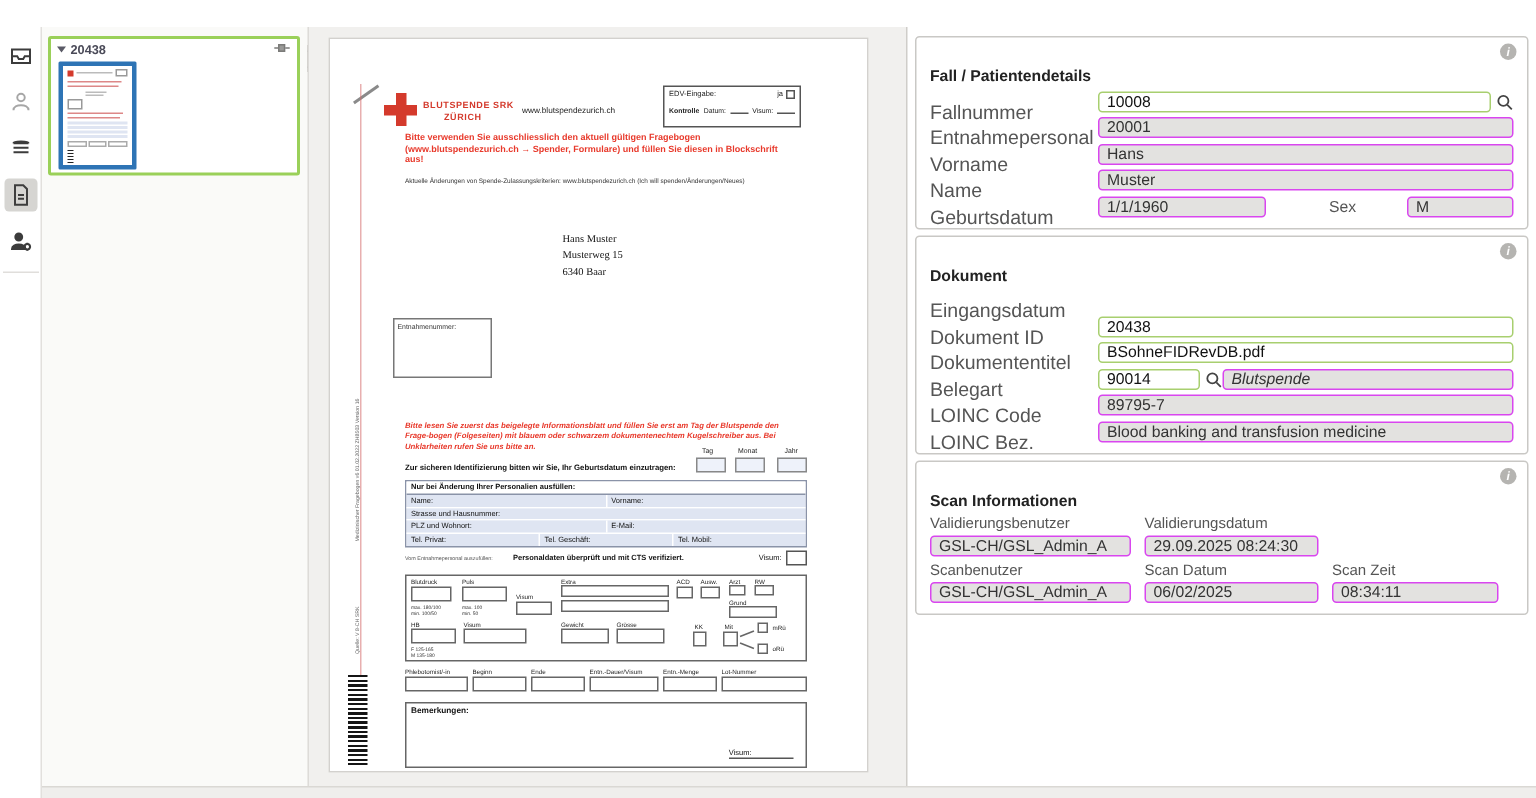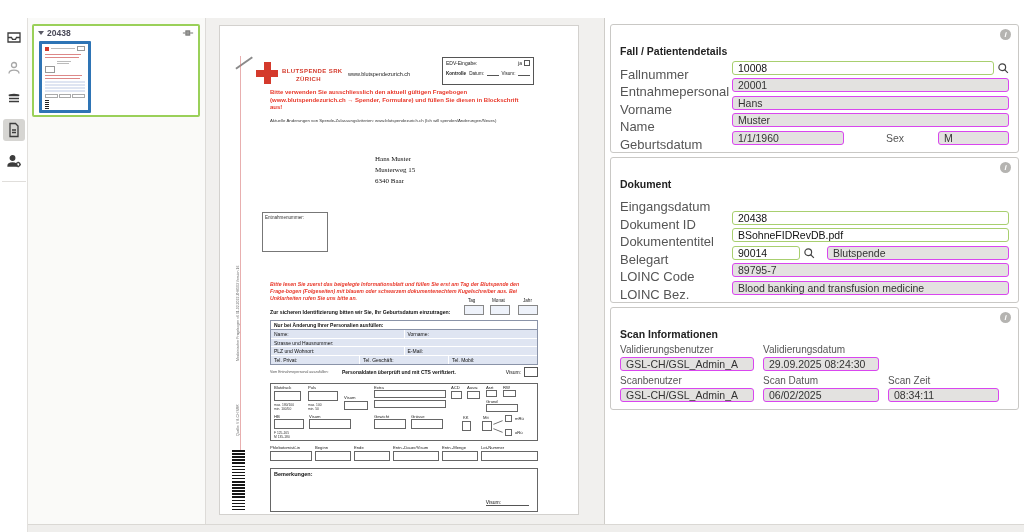--- a/index.html
+++ b/index.html
@@ -561,21 +561,21 @@
       </div>
       <div class="frow">
         <span class="flabel">Belegart</span>
         <div class="fld edit w68">90014</div>
         <span class="icon-after">
           <svg width="12" height="12" viewBox="0 0 16 16" fill="none" stroke="#444" stroke-width="1.6">
               <circle cx="7" cy="7" r="4.5"></circle>
               <path d="M10.5 10.5 L14.5 14.5"></path>
             </svg>
         </span>
-        <div class="fld grow" style="margin-left:12px;">Blutspende</div>
+        <div class="fld grow" style="font-style:italic;">Blutspende</div>
       </div>
       <div class="frow">
         <span class="flabel">LOINC Code</span>
         <div class="fld grow">89795-7</div>
       </div>
       <div class="frow">
         <span class="flabel">LOINC Bez.</span>
         <div class="fld grow">Blood banking and transfusion medicine</div>
       </div>
     </div>

